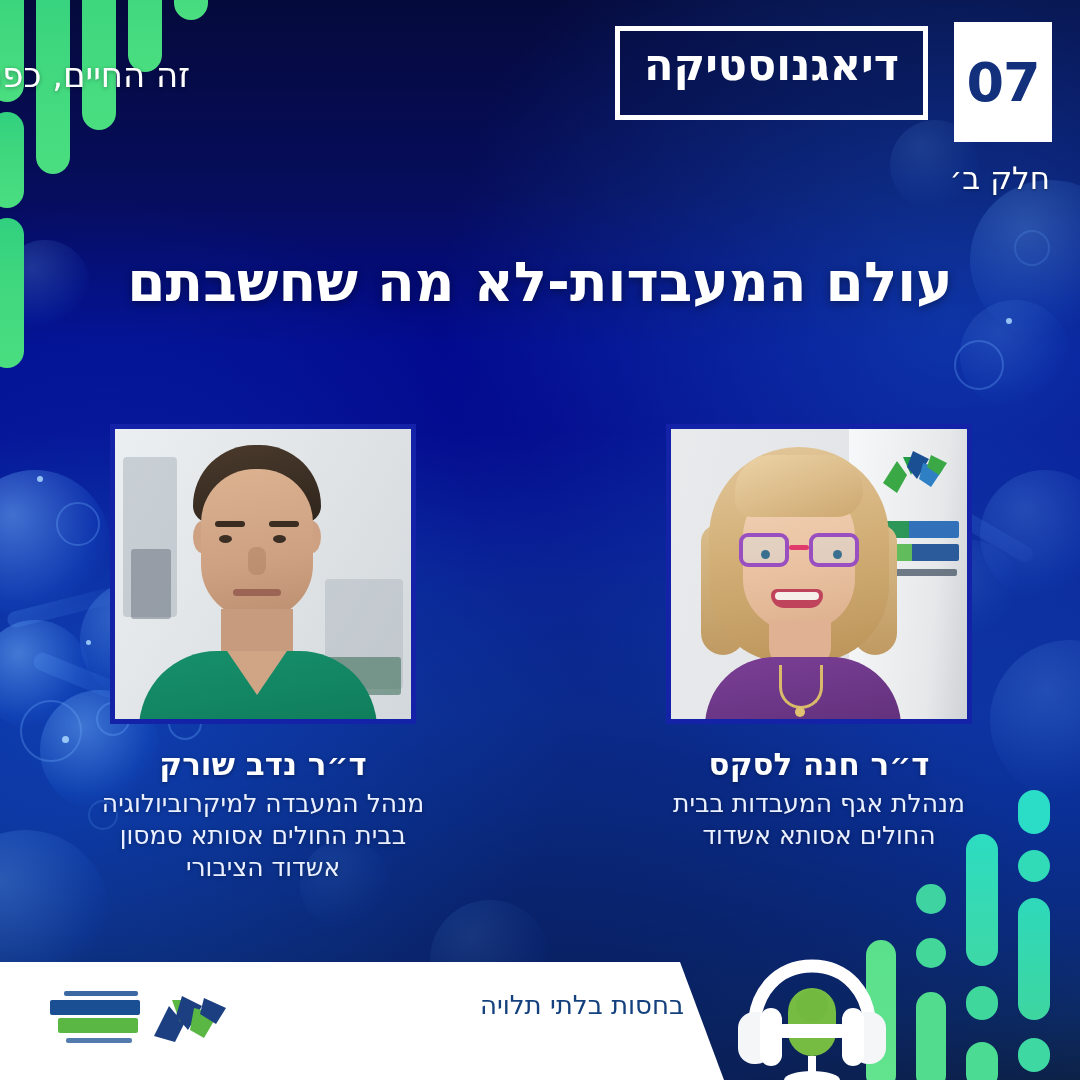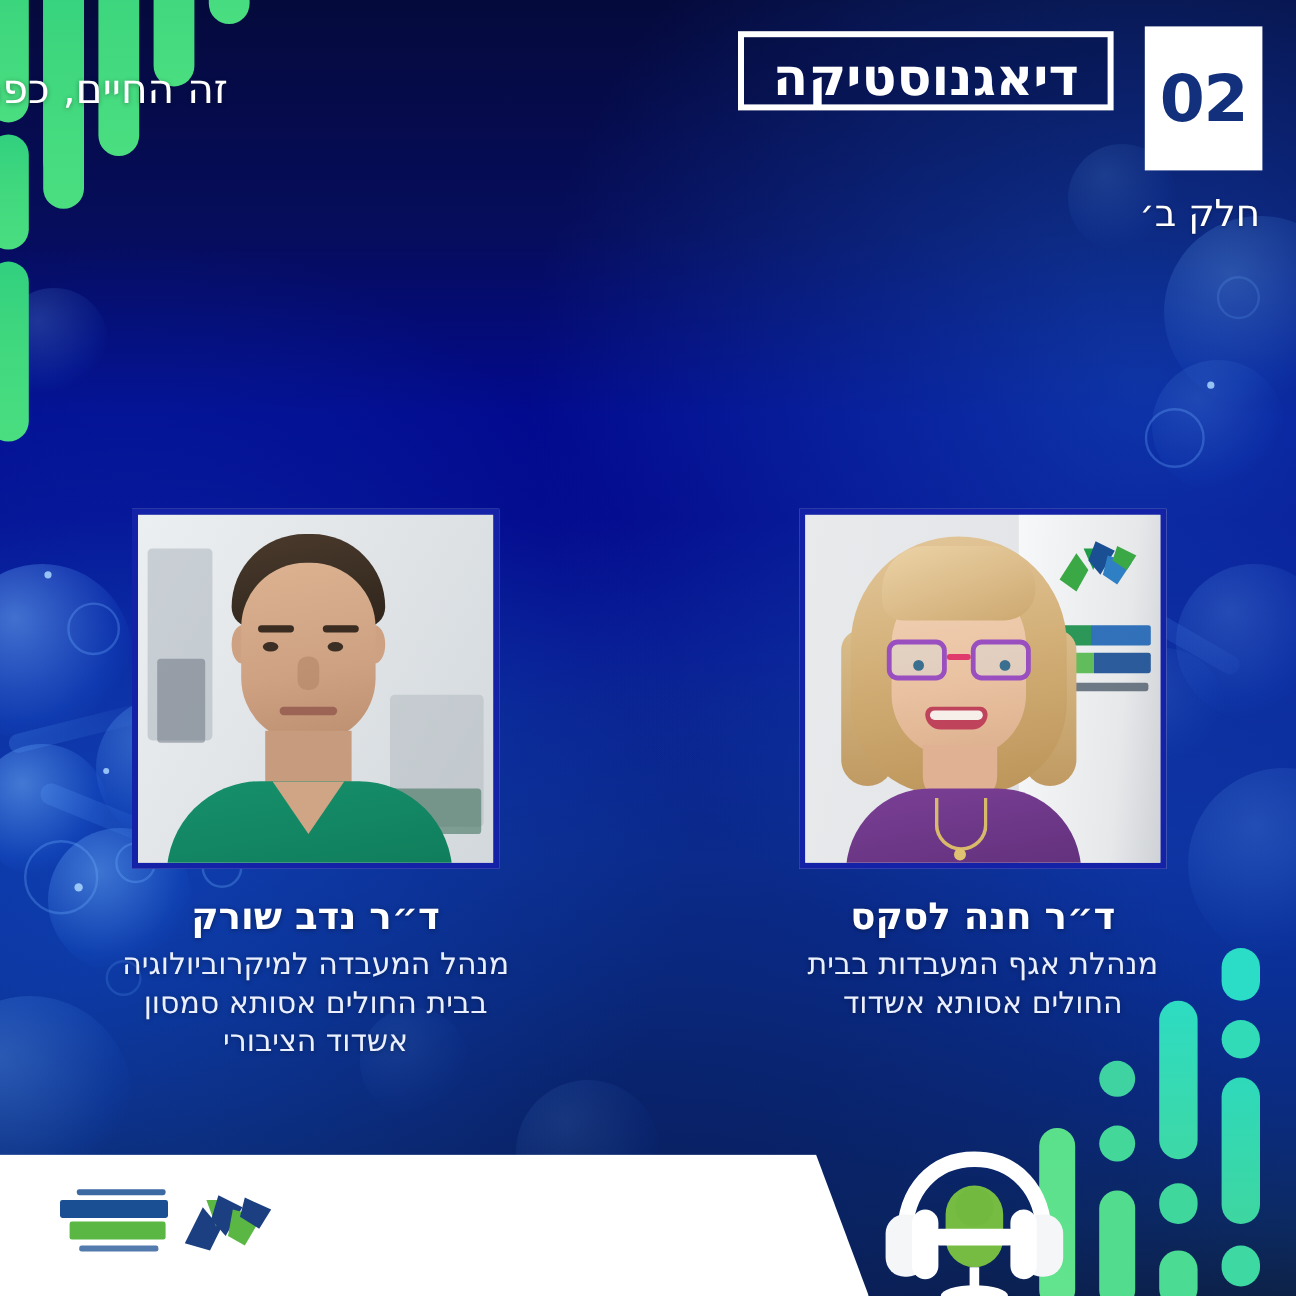--- a/index.html
+++ b/index.html
@@ -54,21 +54,21 @@
 
   .part-label {
     position:absolute; top:160px; right:30px;
     color:#ffffff; font-size:31px; font-weight:500;
     text-shadow:0 1px 3px rgba(0,0,0,.35);
   }
 
   .kicker-box {
     position:absolute; top:26px; right:152px;
     border:5px solid #ffffff;
-    padding:13px 24px 0 24px;
+    padding:13px 24px 28px 24px;
     background:rgba(4,10,60,0.25);
   }
   .kicker-box span {
     display:block; color:#ffffff; font-size:43px; font-weight:bold; line-height:1;
     letter-spacing:0px;
   }
 
   .tagline {
     position:absolute; top:55px; right:890px;
     white-space:nowrap;
@@ -237,32 +237,33 @@
     <i style="left:46px;  top:-20px; width:34px; height:212px;"></i>
     <i style="left:46px;  top:0px;   width:34px; height:214px;"></i>
     <i style="left:92px;  top:-30px; width:34px; height:200px;"></i>
     <i style="left:138px; top:-30px; width:34px; height:142px;"></i>
     <i style="left:184px; top:-40px; width:34px; height:100px;"></i>
   </div>
 
   <div class="header">
 
     <div class="num-badge">
-      <span>02</span>
+      <span>07</span>
     </div>
 
     <div class="part-label">חלק ב׳</div>
 
     <div class="kicker-box">
       <span>דיאגנוסטיקה</span>
     </div>
 
     <div class="tagline">זה החיים, כפרה</div>
   </div>
 
+  <div class="headline">עולם המעבדות-לא מה שחשבתם</div>
 
   <div class="speakers">
 
     <div class="speaker left">
       <div class="photo-frame">
         <div class="photo">
           <div class="pb-bg"></div>
           <div class="pb-sh1"></div>
           <div class="pb-sh2"></div>
           <div class="pb-sh3"></div>
@@ -373,17 +374,18 @@
 
       <path d="M118 50 L133 20 L148 38 L139 56 Z" fill="#1b3f80"></path>
       <path d="M136 14 L154 14 L144 36 Z" fill="#5bb744"></path>
       <path d="M146 10 L166 20 L152 44 L140 30 Z" fill="#1b3f80"></path>
       <path d="M158 22 L182 28 L168 52 L154 44 Z" fill="#5bb744"></path>
       <path d="M168 12 L190 22 L180 38 L164 28 Z" fill="#1b3f80"></path>
     </svg>
 
     <div class="footer-text">
       <div class="footer-line2">
+        <span class="txt">בחסות בלתי תלויה</span>
       </div>
     </div>
   </div>
 
 </div>
 
 </body></html>

